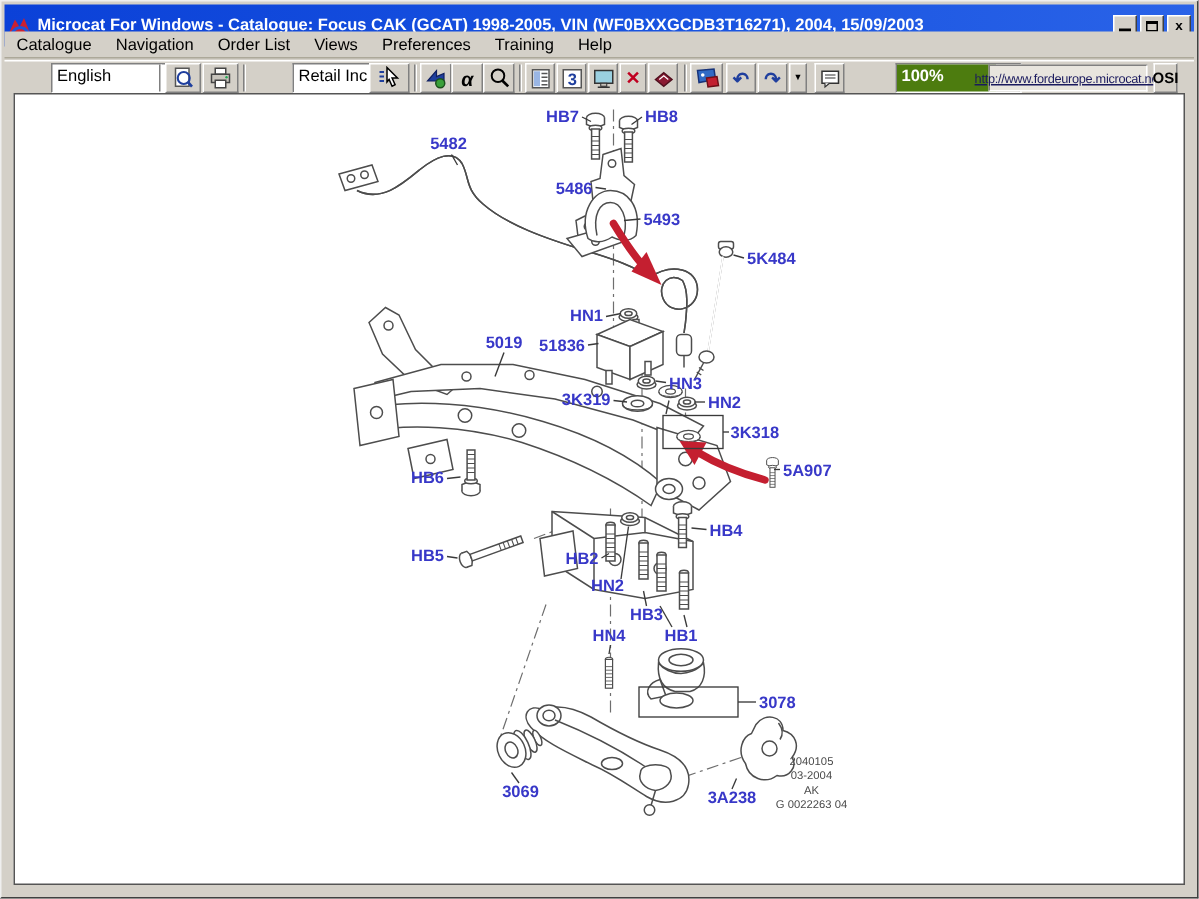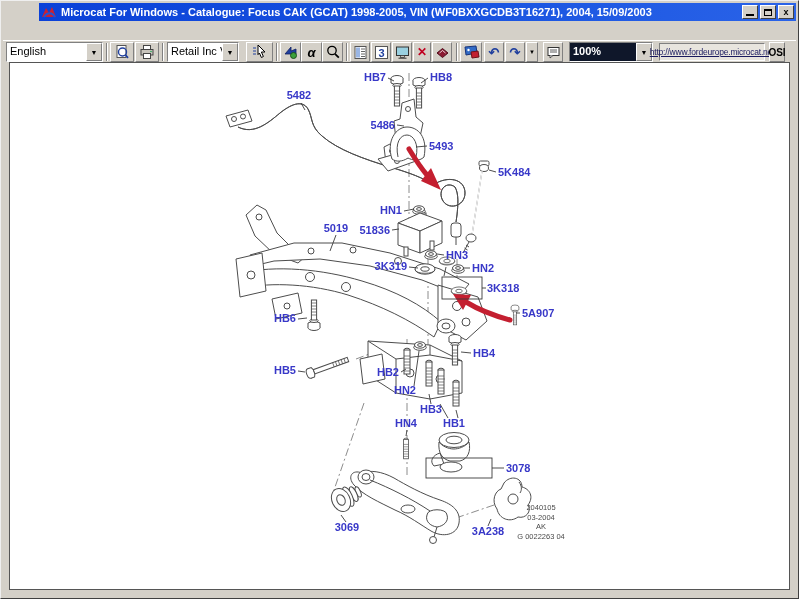--- a/index.html
+++ b/index.html
@@ -1,44 +1,44 @@
 <!DOCTYPE html>
 <html><head>
 <meta charset="utf-8">
 <style>
   html,body{margin:0;padding:0;background:#808080;}
   *{box-sizing:border-box;}
   .window{position:relative;width:799px;height:599px;background:#d4d0c8;
     font-family:"Liberation Sans",sans-serif;overflow:hidden;
     border-left:1px solid #efefef;border-top:1px solid #efefef;border-right:1px solid #404040;border-bottom:1px solid #404040;}
   
-  .titlebar{position:absolute;left:2px;top:2px;right:2px;height:18px;
+  .titlebar{position:absolute;left:2px;top:2px;right:2px;height:28px;
     background:linear-gradient(90deg,#0b41d8 0%,#1853e0 55%,#2a63e8 100%);
-    display:flex;align-items:center;color:#fff;font-size:11px;font-weight:bold;margin-left:36px;}
+    display:flex;align-items:center;color:#fff;font-size:11px;font-weight:bold;}
   .titleicon{width:16px;height:14px;margin:0 4px 0 2px;flex:none;}
   .title-text{white-space:nowrap;overflow:hidden;}
   .winbtns{margin-left:auto;display:flex;gap:2px;padding-right:2px;}
   .wbtn{width:16px;height:14px;background:#d4d0c8;border:1px solid;border-color:#fff #404040 #404040 #fff;
     display:flex;align-items:center;justify-content:center;font-size:9px;color:#000;line-height:1;}
   .glyph-min{width:8px;height:3px;border-bottom:2px solid #000;margin-top:4px;}
   .glyph-max{width:8px;height:7px;border:1px solid #000;border-top:2px solid #000;}
   
   .menubar{position:absolute;left:2px;top:20px;right:2px;height:18px;background:#d4d0c8;
     display:flex;align-items:center;font-size:11px;color:#000;border-bottom:1px solid #aca899;}
   .menu-item{padding:2px 8px;cursor:default;}
   
   .toolbar{position:absolute;left:2px;top:39px;right:2px;height:22px;background:#d4d0c8;border-top:1px solid #fff;}
   .sep{position:absolute;top:2px;height:18px;width:2px;border-left:1px solid #808080;border-right:1px solid #fff;}
   .tbtn{position:absolute;top:1px;height:20px;background:#d4d0c8;border:1px solid;border-color:#fff #808080 #808080 #fff;
     display:flex;align-items:center;justify-content:center;font-size:12px;padding:0;}
-  .combo{position:absolute;top:1px;height:20px;border:1px solid;border-color:#808080 #fff #fff #808080;background:#fff;display:flex;}
+  .combo{position:absolute;top:1px;height:20px;border:1px solid;border-color:#808080 #fff #fff #808080;background:#fff;display:flex;margin-left:28px;}
   .combo .val{flex:1;font-size:11px;padding:2px 3px;white-space:nowrap;overflow:hidden;color:#000;}
   .combo .drop{width:16px;background:#d4d0c8;border:1px solid;border-color:#fff #808080 #808080 #fff;
     display:flex;align-items:center;justify-content:center;font-size:7px;color:#000;flex:none;}
-  .combo.sel .val{background:#0f172a;color:#fff;font-weight:bold;}
+  .combo.sel .val{background:#4d7c0f;color:#fff;font-weight:bold;}
   .urlbox{position:absolute;top:2px;height:18px;border:1px solid;border-color:#808080 #fff #fff #808080;background:#e8e5de;
     display:flex;align-items:center;justify-content:center;}
   .urlbox a{font-size:8.5px;color:#1a1a5e;text-decoration:underline;white-space:nowrap;letter-spacing:-0.2px;}
   .osibtn{position:absolute;top:1px;height:20px;background:#d4d0c8;border:1px solid;border-color:#fff #808080 #808080 #fff;
     font-size:10px;font-weight:bold;display:flex;align-items:center;justify-content:center;color:#000;}
   .ico-red{color:#c00020;font-weight:bold;font-size:12px;}
   .ico-blue{color:#203f9e;font-weight:bold;font-size:13px;line-height:1;}
   .ico-alpha{font-style:italic;font-weight:bold;font-size:13px;color:#000;}
   
   .content{position:absolute;left:8px;top:61px;right:8px;bottom:8px;background:#fff;border:1px solid #555;}
@@ -71,20 +71,29 @@
         </div>
       <div class="wbtn">
           <span class="glyph-max"></span>
         </div>
       <div class="wbtn">
           <span>x</span>
         </div>
     </div>
   </div>
 
+  <div class="menubar">
+    <span class="menu-item">Catalogue</span>
+    <span class="menu-item">Navigation</span>
+    <span class="menu-item">Order List</span>
+    <span class="menu-item">Views</span>
+    <span class="menu-item">Preferences</span>
+    <span class="menu-item">Training</span>
+    <span class="menu-item">Help</span>
+  </div>
 
   <div class="toolbar">
     <div class="combo" style="left:3px;width:97px;">
       <span class="val">English</span>
       <span class="drop">▼</span>
     </div>
     <div class="sep" style="left:103px;"></div>
     <button class="tbtn" style="left:107px;width:24px;">
       <svg width="16" height="16" viewBox="0 0 16 16">
         <rect x="3" y="1.5" width="9" height="12" fill="#fff" stroke="#555"></rect>

